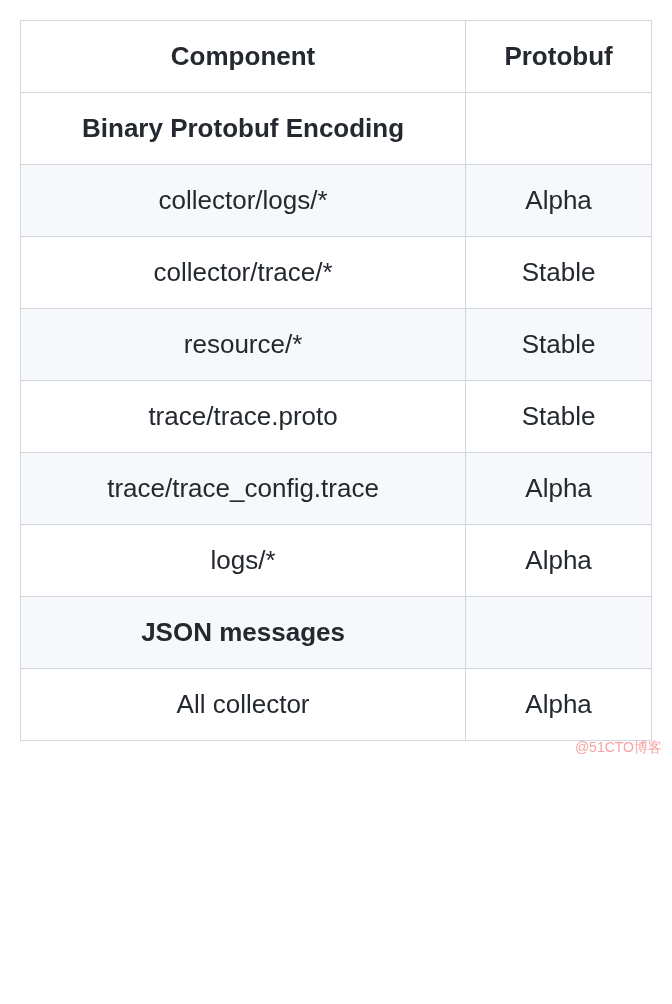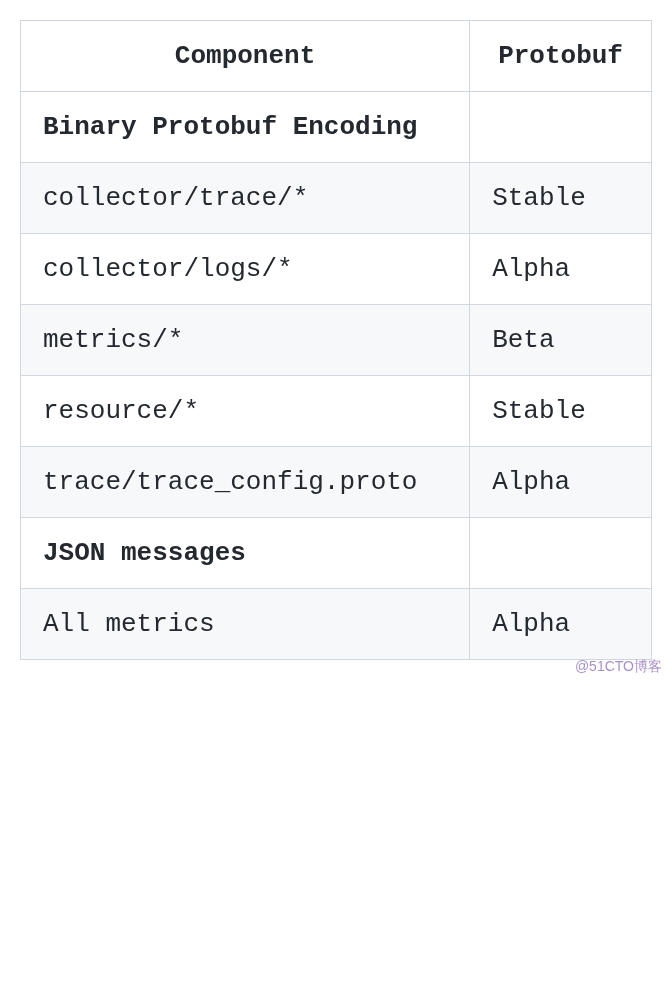--- a/index.html
+++ b/index.html
@@ -13,25 +13,24 @@
       padding: 20px;
       width: 672px;
       position: relative;
     }
     table {
       width: 100%;
       border-collapse: collapse;
       border: 1px solid #d0d7de;
       font-size: 26px;
       color: #24292f;
-      font-family: Liberation Mono, monospace;
     }
     th, td {
       padding: 20px 22px;
-      text-align: left;
+      text-align: center;
       border: 1px solid #d0d7de;
     }
     th {
       font-weight: 600;
       background: #ffffff;
       text-align: center;
     }
     tr:nth-child(odd) td {
       background: #ffffff;
     }
@@ -39,63 +38,67 @@
       background: #f6f8fa;
     }
     td.bold {
       font-weight: 600;
     }
     .watermark {
       position: absolute;
       bottom: 4px;
       right: 10px;
       font-size: 14px;
-      color: #4c1d95;
+      color: #ef4444;
       opacity: 0.5;
     }
   </style>
 </head>
 <body>
 
 <table>
   <thead>
     <tr>
       <th>Component</th>
       <th>Protobuf</th>
     </tr>
   </thead>
   <tbody id="table-body">
   <tr>
         <td class="bold">Binary Protobuf Encoding</td>
         <td></td>
       </tr>
       <tr>
-        <td>collector/trace/*</td>
-        <td>Stable</td>
-      </tr>
-      <tr>
         <td>collector/logs/*</td>
         <td>Alpha</td>
       </tr>
       <tr>
-        <td>metrics/*</td>
-        <td>Beta</td>
+        <td>collector/trace/*</td>
+        <td>Stable</td>
       </tr>
       <tr>
         <td>resource/*</td>
         <td>Stable</td>
       </tr>
       <tr>
-        <td>trace/trace_config.proto</td>
+        <td>trace/trace.proto</td>
+        <td>Stable</td>
+      </tr>
+      <tr>
+        <td>trace/trace_config.trace</td>
+        <td>Alpha</td>
+      </tr>
+      <tr>
+        <td>logs/*</td>
         <td>Alpha</td>
       </tr>
       <tr>
         <td class="bold">JSON messages</td>
         <td></td>
       </tr>
       <tr>
-        <td>All metrics</td>
+        <td>All collector</td>
         <td>Alpha</td>
       </tr>
     </tbody>
 </table>
 
 <div class="watermark">@51CTO博客</div>
 
 </body></html>

